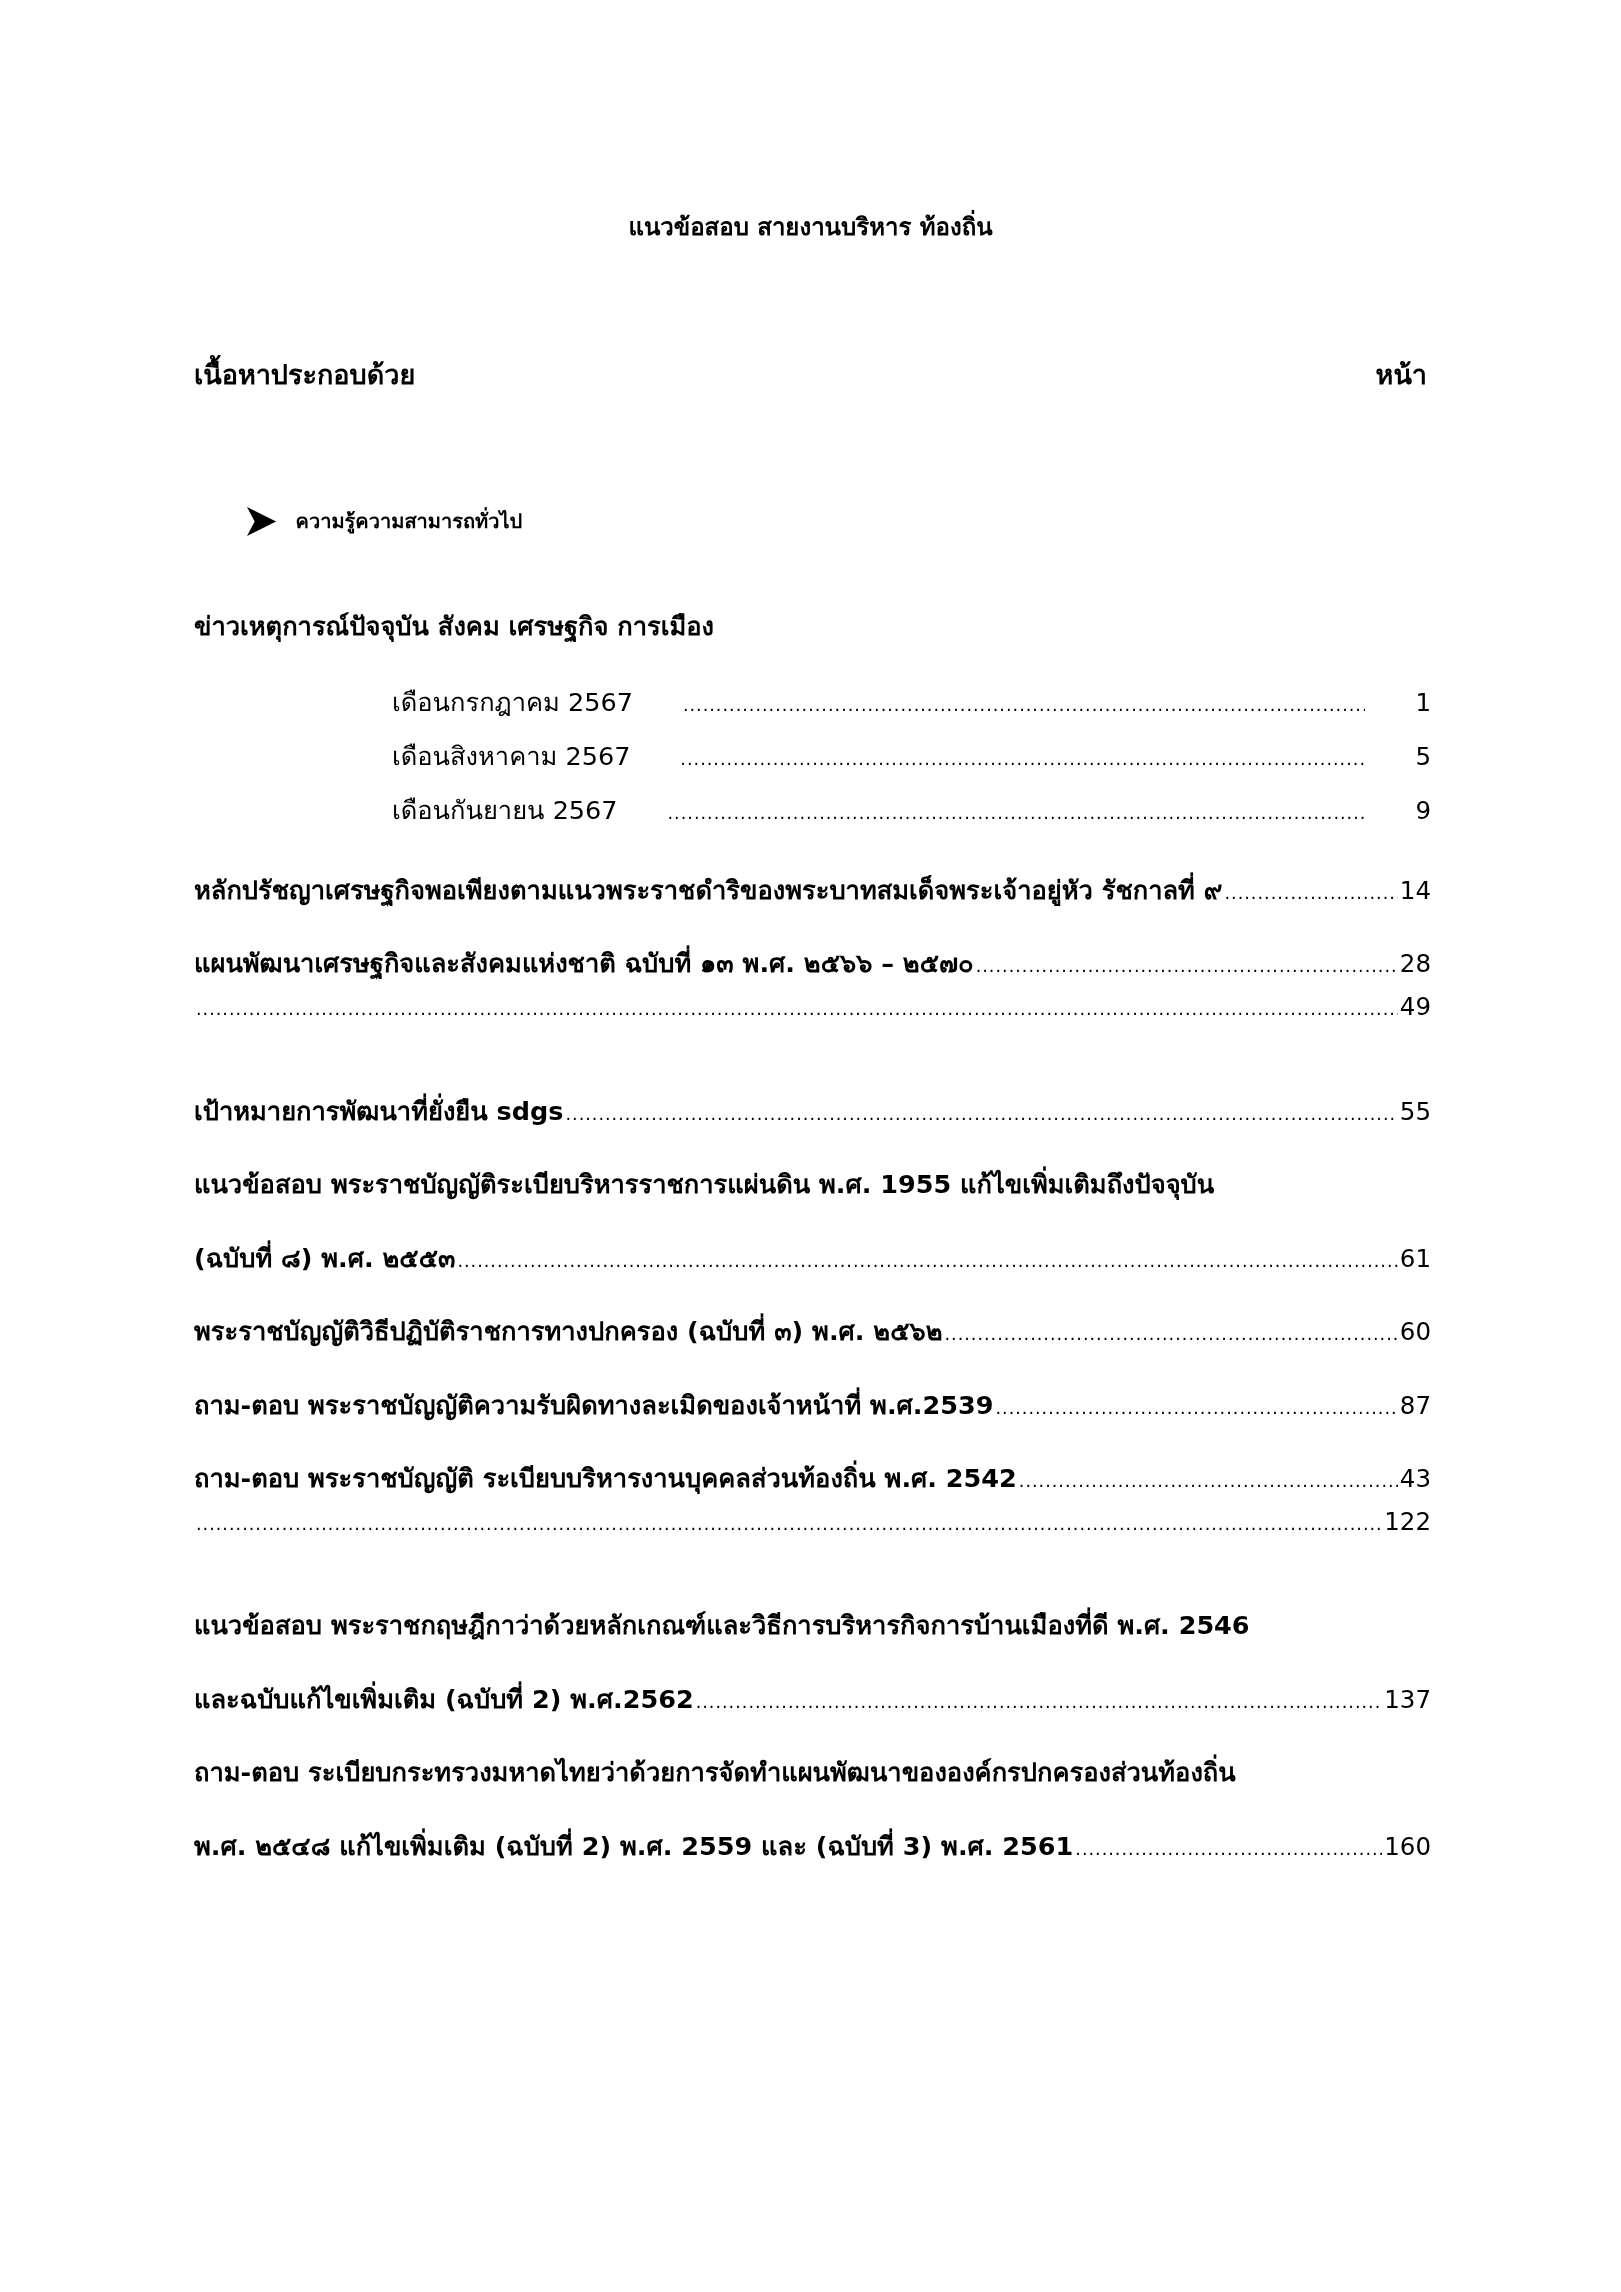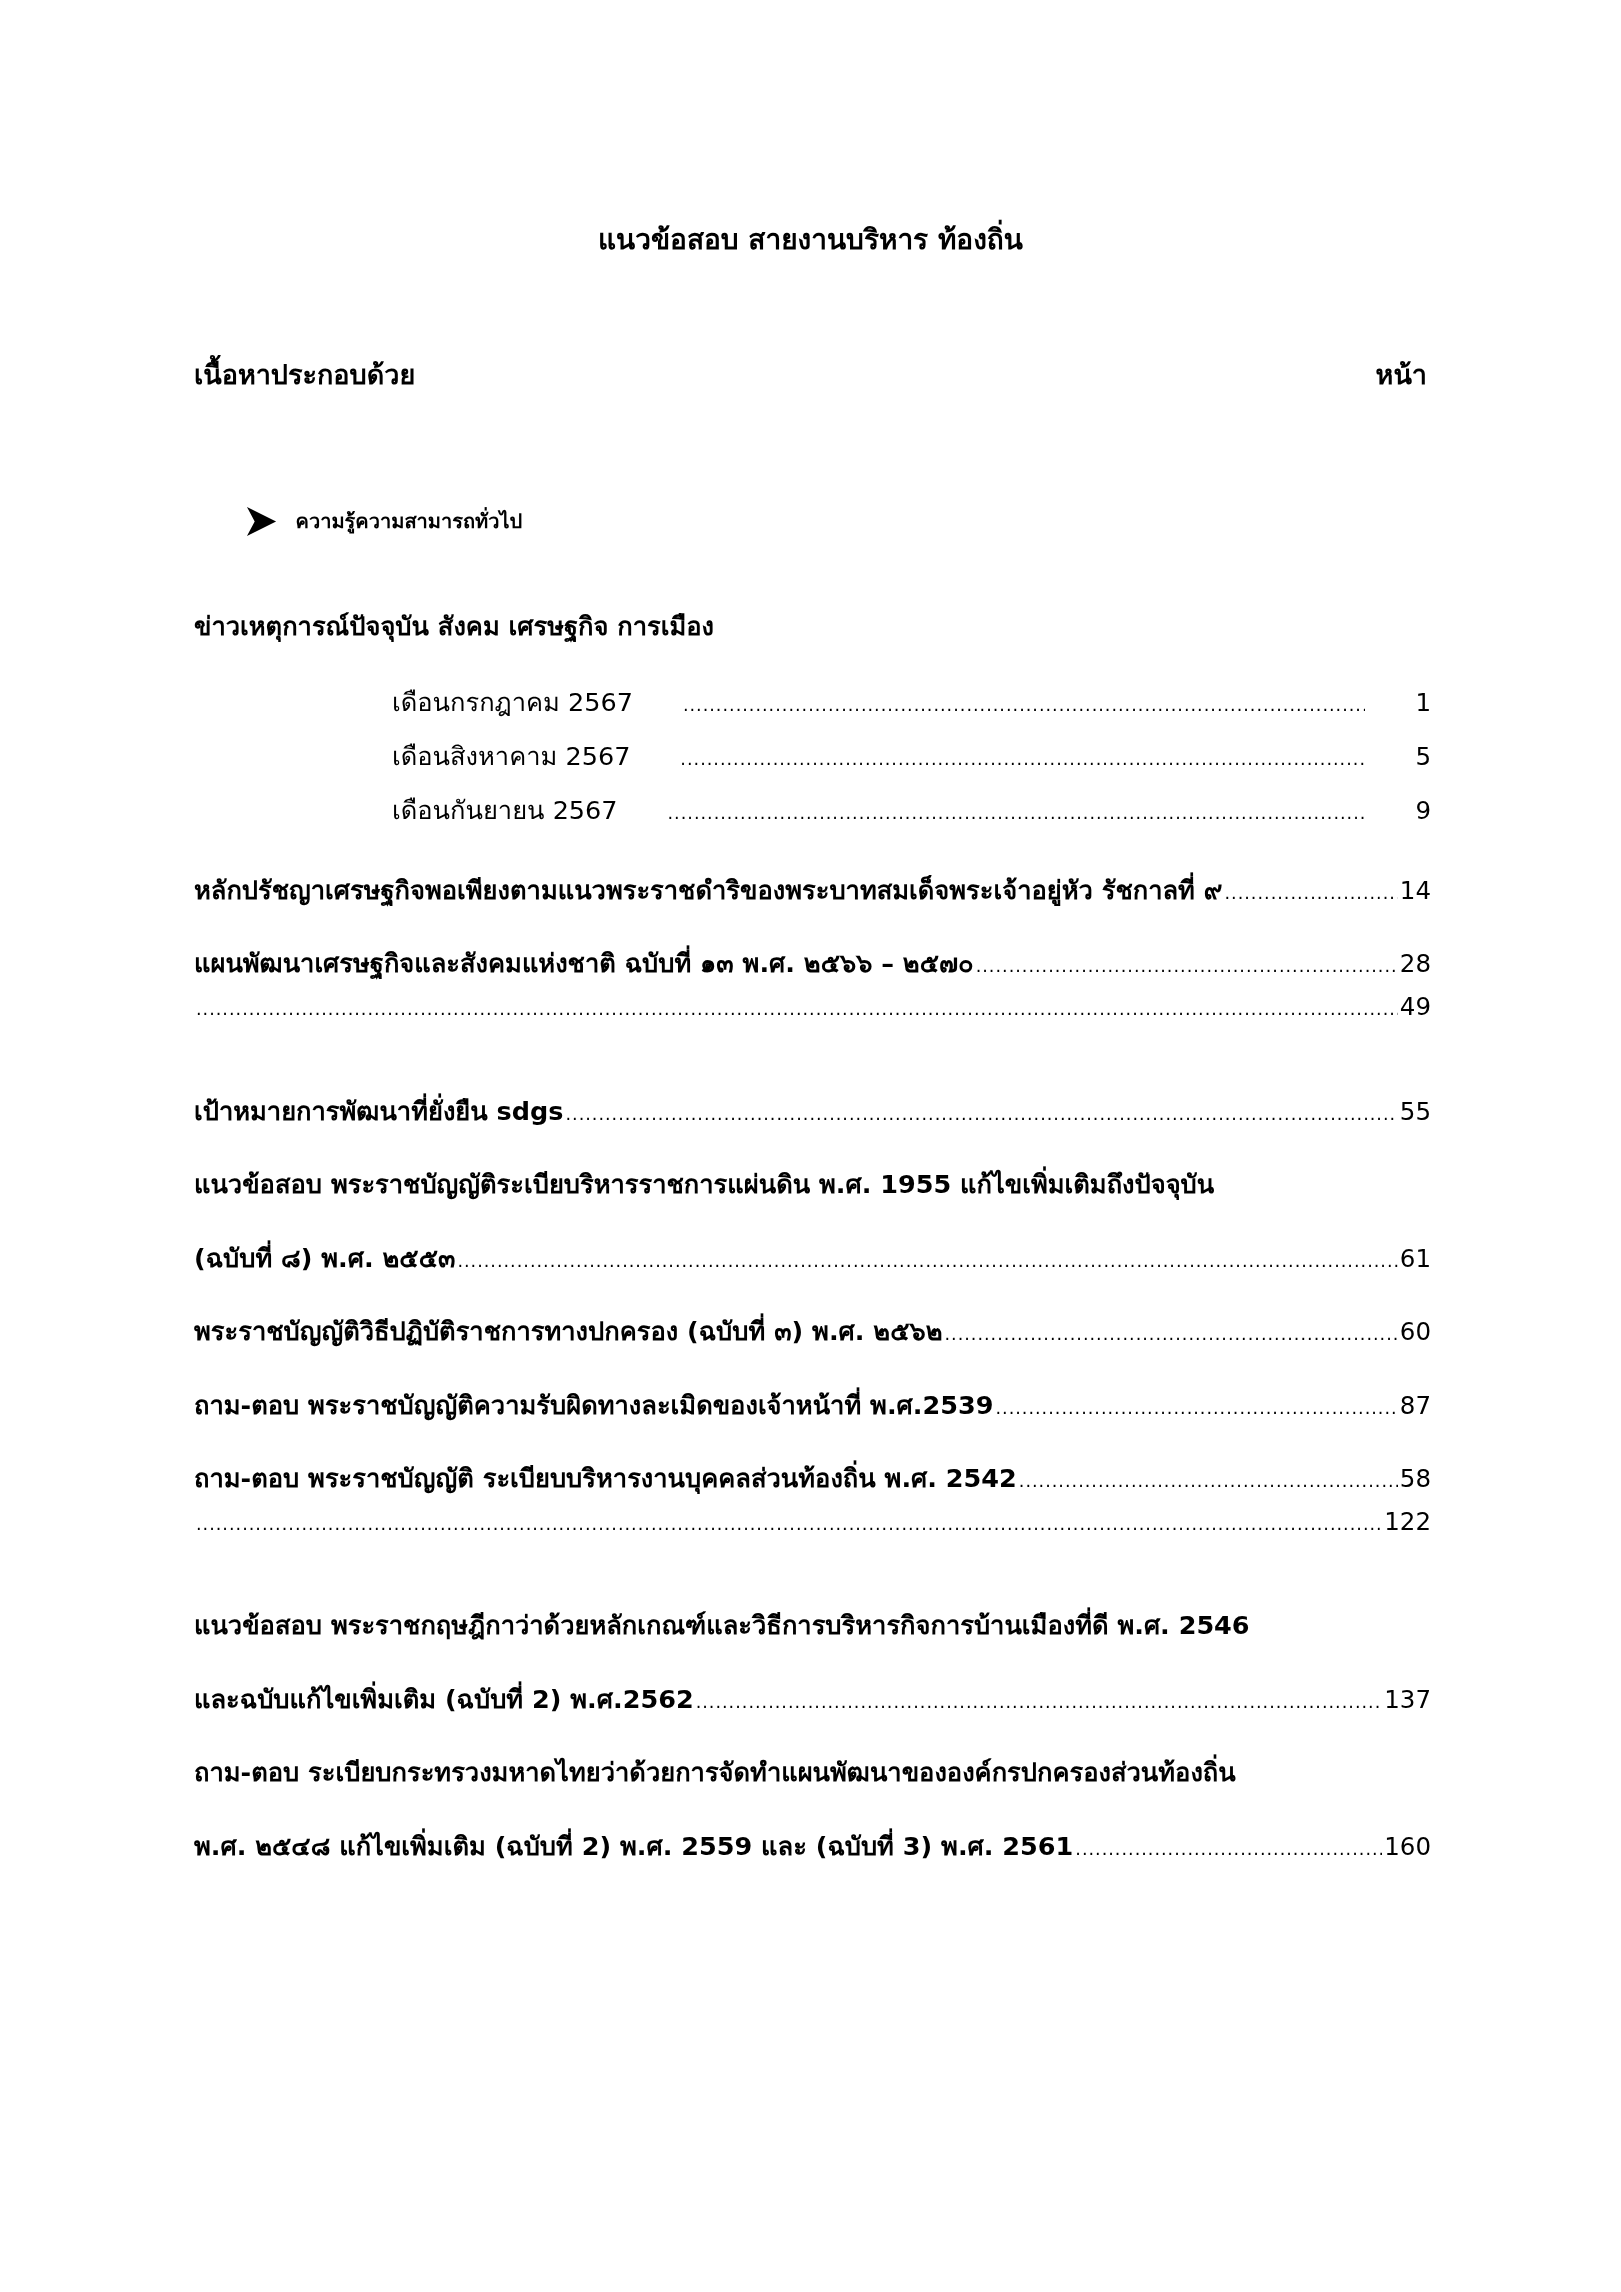--- a/index.html
+++ b/index.html
@@ -14,24 +14,23 @@
       font-family: "DejaVu Sans", "Liberation Sans", sans-serif;
       color: #000000;
       overflow: hidden;
     }
     .page-title {
       position: absolute;
       top: 208px;
       left: 0;
       width: 1621px;
       text-align: center;
-      font-size: 28px;
+      font-size: 24px;
       font-weight: bold;
       line-height: 39px;
-      margin-top: 12px;
     }
     .header-row {
       position: absolute;
       top: 355px;
       left: 194px;
       width: 1233px;
       height: 39px;
       font-size: 27px;
       font-weight: bold;
       line-height: 39px;
@@ -175,21 +174,21 @@
 
 <div class="toc-line bold" style="top:1355px">
   <span class="text">ถาม-ตอบ พระราชบัญญัติความรับผิดทางละเมิดของเจ้าหน้าที่ พ.ศ.2539</span>
   <span class="leader"></span>
   <span class="page">87</span>
 </div>
 
 <div class="toc-line bold" style="top:1428px">
   <span class="text">ถาม-ตอบ พระราชบัญญัติ ระเบียบบริหารงานบุคคลส่วนท้องถิ่น พ.ศ. 2542</span>
   <span class="leader"></span>
-  <span class="page">58</span>
+  <span class="page">43</span>
 </div>
 
 <div class="toc-line bold" style="top:1502px">
   <span class="leader"></span>
   <span class="page">122</span>
 </div>
 
 <div class="toc-line bold noleader" style="top:1575px">
   <span class="text">แนวข้อสอบ พระราชกฤษฎีกาว่าด้วยหลักเกณฑ์และวิธีการบริหารกิจการบ้านเมืองที่ดี พ.ศ. 2546</span>
 

